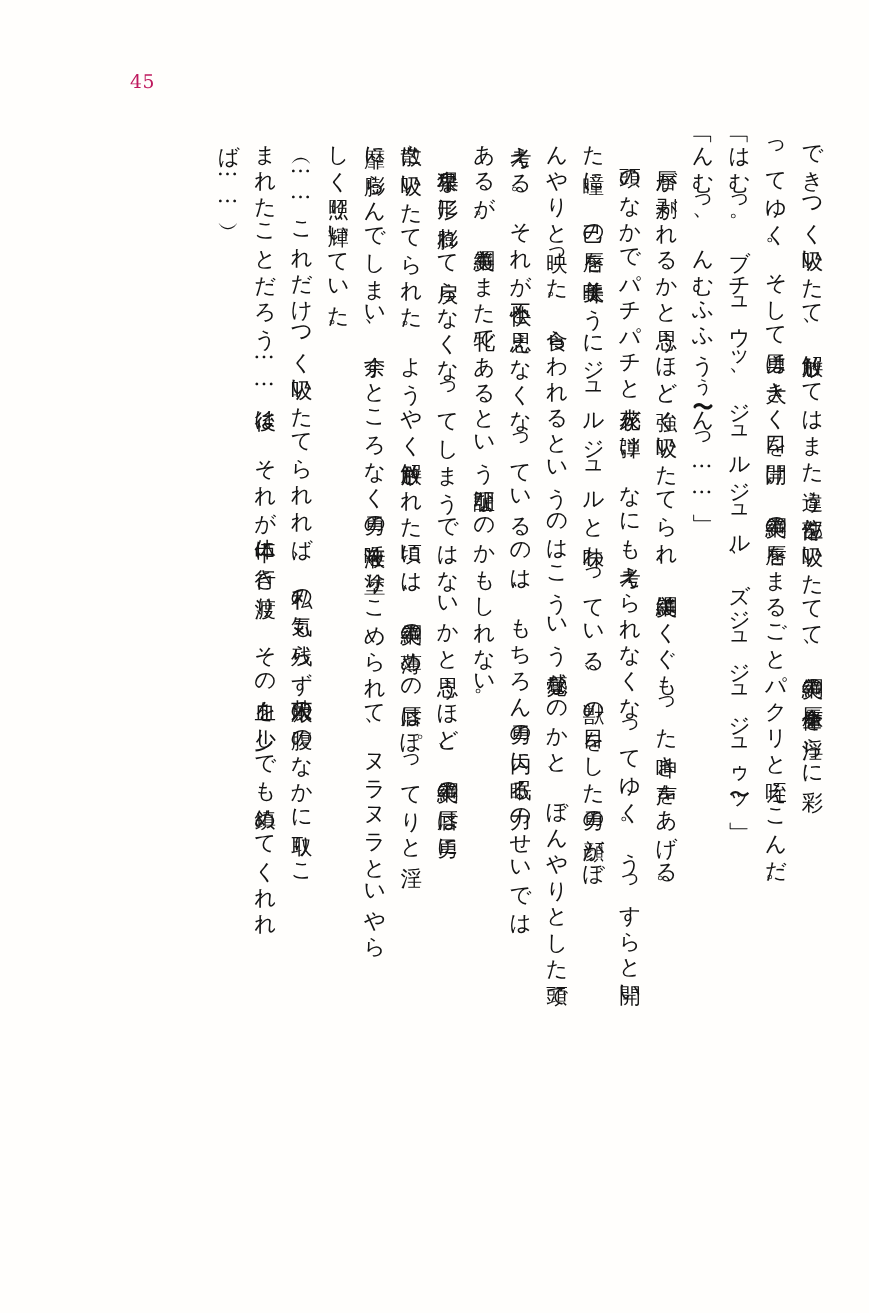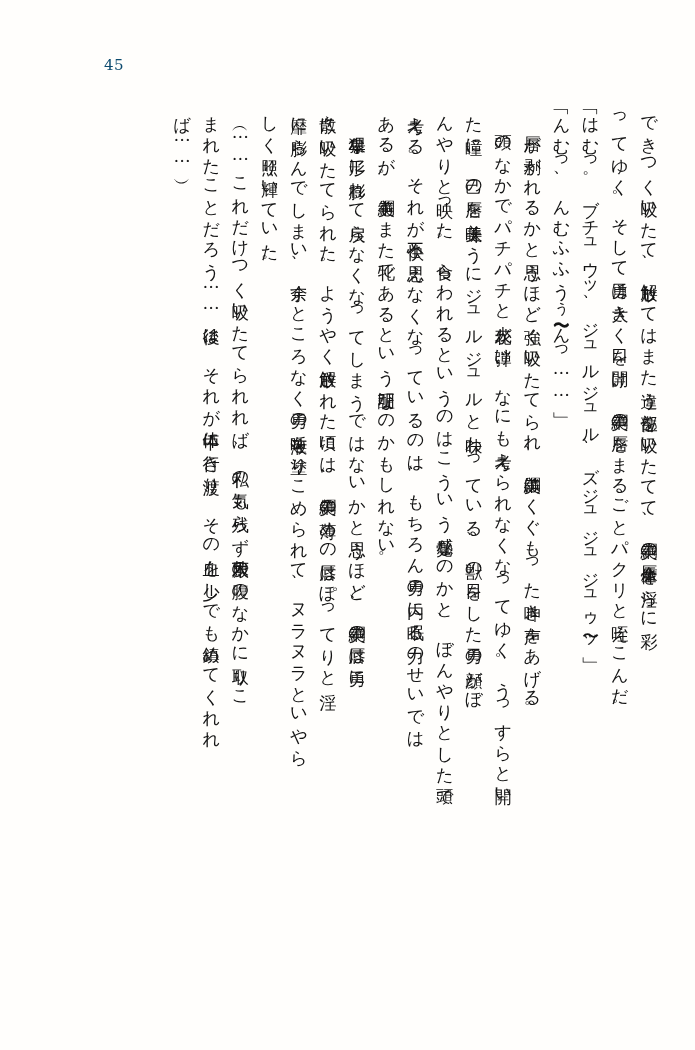--- a/index.html
+++ b/index.html
@@ -20,21 +20,21 @@
     height: 1050px;
     background: #fffefc;
     box-sizing: border-box;
   }
   .page-number {
     position: absolute;
     top: 56px;
     left: 104px;
     font-size: 15px;
     letter-spacing: 0.5px;
-    color: #0c4a6e;
+    color: #be185d;
     font-family: "DejaVu Serif", "Liberation Serif", serif;
   }
   .text-block {
     position: absolute;
     top: 104px;
     left: 40px;
     right: 38px;
     height: 880px;
     display: flex;
     flex-direction: row-reverse;

